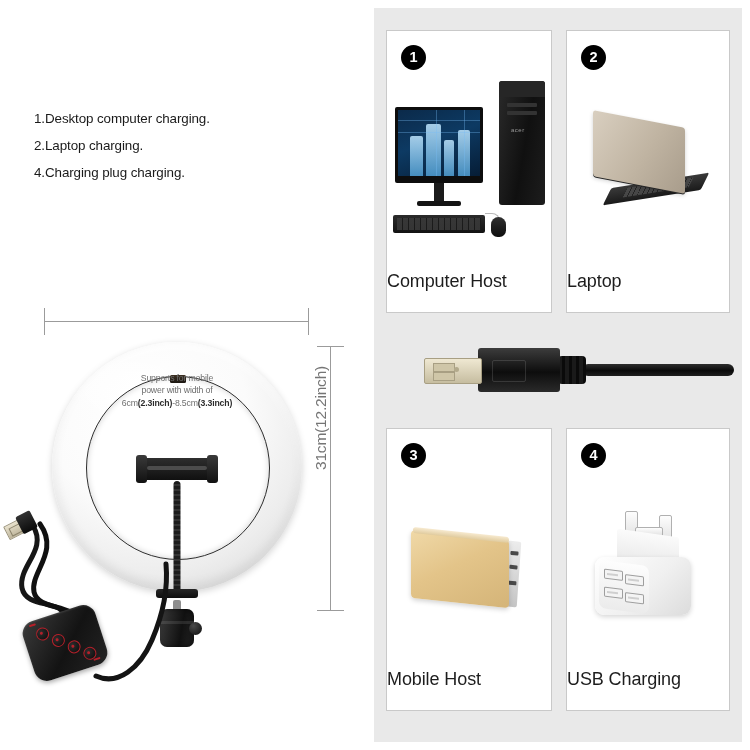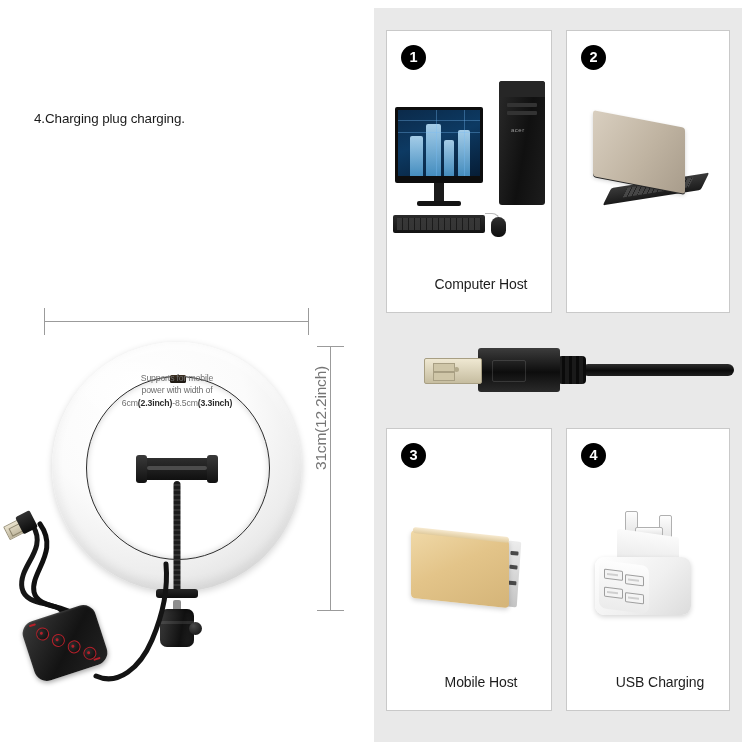--- a/index.html
+++ b/index.html
@@ -169,22 +169,22 @@
   .card.c2{left:192px;top:22px;width:164px;height:283px;}
   .card.c3{left:12px;top:420px;width:166px;height:283px;}
   .card.c4{left:192px;top:420px;width:164px;height:283px;}
 
   .badge{
     position:absolute;left:14px;top:14px;width:25px;height:25px;border-radius:50%;
     background:#000;color:#fff;font-size:14.5px;font-weight:700;
     display:flex;align-items:center;justify-content:center;line-height:1;
   }
   .card-label{
-    position:absolute;left:12px;bottom:20px;width:100%;text-align:center;
-    font-size:14px;color:#1d1d1d;letter-spacing:-0.1px;
+    position:absolute;left:0;bottom:20px;width:100%;
+    font-size:18px;color:#1d1d1d;letter-spacing:-0.1px;
   }
   .card-art{position:absolute;left:0;top:44px;width:100%;height:186px;}
 
   
   .mon-stand-base{position:absolute;left:30px;top:126px;width:44px;height:5px;background:#141414;border-radius:2px;}
   .mon-stand-neck{position:absolute;left:47px;top:108px;width:10px;height:20px;background:#1b1b1b;}
   .monitor{
     position:absolute;left:8px;top:32px;width:88px;height:76px;
     background:#0d0d0d;border-radius:2px;padding:3px;box-sizing:border-box;
   }
@@ -312,20 +312,22 @@
 </style>
 </head>
 <body>
 
 <div id="root">
 
   <div class="left-col">
 
 
     <div class="feature-list">
+      <div class="feature-item">1.Desktop computer charging.</div>
+      <div class="feature-item">2.Laptop charging.</div>
       <div class="feature-item">4.Charging plug charging.</div>
     </div>
 
     <div class="dim-h-line"></div>
     <div class="dim-h-cap-l"></div>
     <div class="dim-h-cap-r"></div>
 
     <div class="dim-v-line"></div>
     <div class="dim-v-cap-t"></div>
     <div class="dim-v-cap-b"></div>
@@ -422,20 +424,21 @@
     <div class="card c2">
       <div class="badge">2</div>
       <div class="card-art">
         <div class="lap-wrap">
           <div class="lap-base"></div>
           <div class="lap-kb"></div>
           <div class="lap-lid-edge"></div>
           <div class="lap-lid"></div>
         </div>
       </div>
+      <div class="card-label">Laptop</div>
     </div>
 
     <div class="usb-cable-art">
       <div class="uc-wire"></div>
       <div class="uc-strain"></div>
       <div class="uc-housing">
         <div class="uc-emboss"></div>
       </div>
       <div class="uc-metal">
         <div class="uc-metal-in"></div>

